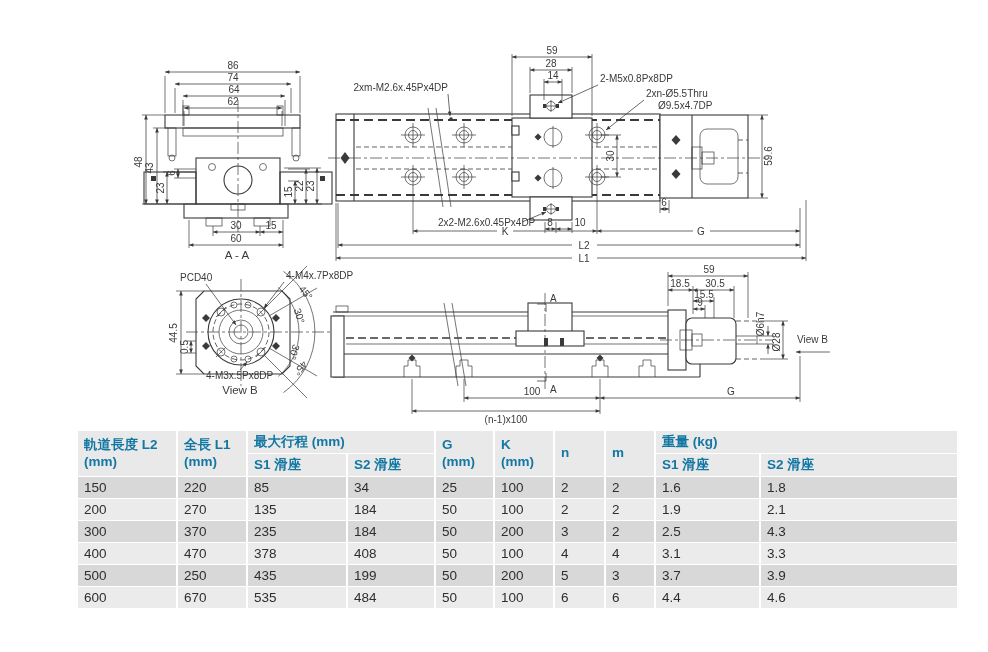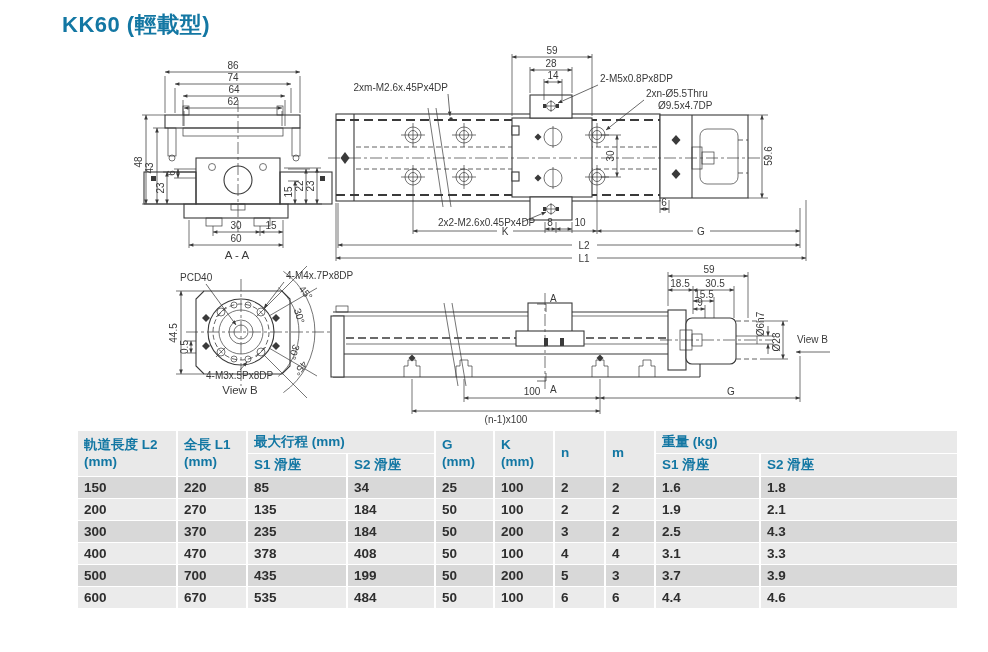--- a/index.html
+++ b/index.html
@@ -22,30 +22,29 @@
   .dt{font:10px "Liberation Sans",sans-serif;fill:#3a3a3a;text-anchor:middle;}
   .ann{font:10px "Liberation Sans",sans-serif;fill:#3a3a3a;text-anchor:start;}
   .annE{font:10px "Liberation Sans",sans-serif;fill:#3a3a3a;text-anchor:end;}
   .cap{font:11.5px "Liberation Sans",sans-serif;fill:#3a3a3a;text-anchor:middle;}
   
   table.spec{position:absolute;left:76px;top:430px;border-collapse:separate;
              border-spacing:2px 1px;table-layout:fixed;width:883px;}
   table.spec th{background:#e9e9e9;color:#1377a3;font-size:13.5px;font-weight:bold;
                 text-align:left;padding:1px 6px;vertical-align:middle;line-height:1.25;}
   table.spec td{font-size:13.5px;color:#2e2e2e;padding:1px 6px;height:19px;
-                vertical-align:middle;font-weight:bold;}
+                vertical-align:middle;}
   table.spec tbody tr:nth-child(odd) td{background:#d8d8d8;}
   table.spec tbody tr:nth-child(even) td{background:#ebebeb;}
 </style>
 </head>
 <body>
 
 <div class="page">
 
-  <div class="title">KK60 (輕載型)</div>
 
   <svg class="draw" width="988" height="652" viewBox="0 0 988 652">
     <defs>
       <marker id="ar" viewBox="0 0 10 10" refX="9.5" refY="5" markerWidth="6.5" markerHeight="6.5" orient="auto-start-reverse">
         <path d="M0.5,1.2 L9.5,5 L0.5,8.8 z" fill="#3a3a3a"></path>
       </marker>
     </defs>
 
     <g>
 
@@ -510,21 +509,21 @@
           <td>408</td>
           <td>50</td>
           <td>100</td>
           <td>4</td>
           <td>4</td>
           <td>3.1</td>
           <td>3.3</td>
         </tr>
         <tr>
           <td>500</td>
-          <td>700</td>
+          <td>250</td>
           <td>435</td>
           <td>199</td>
           <td>50</td>
           <td>200</td>
           <td>5</td>
           <td>3</td>
           <td>3.7</td>
           <td>3.9</td>
         </tr>
         <tr>

